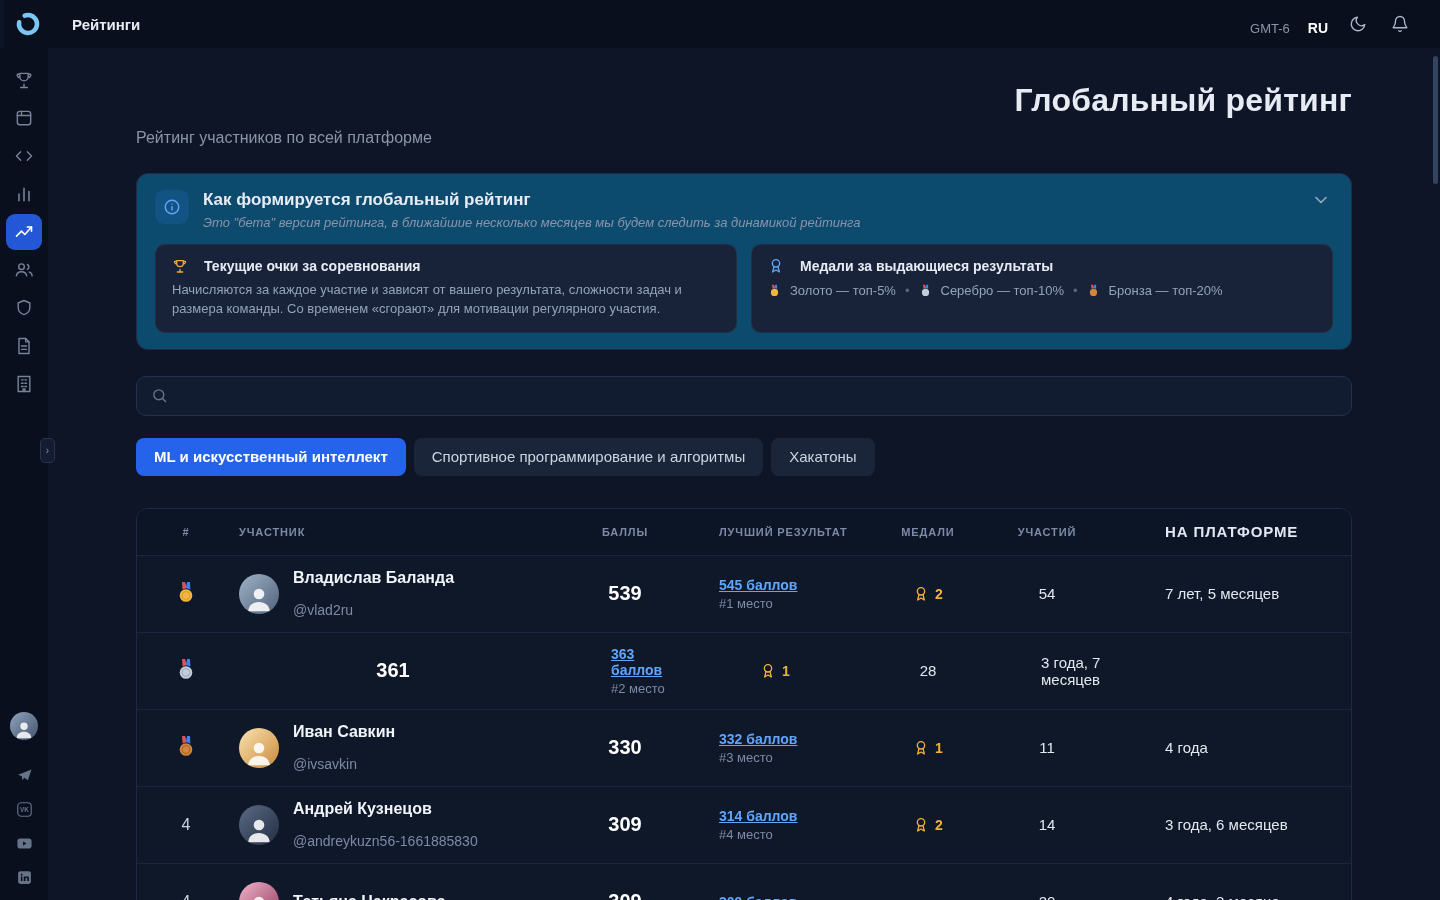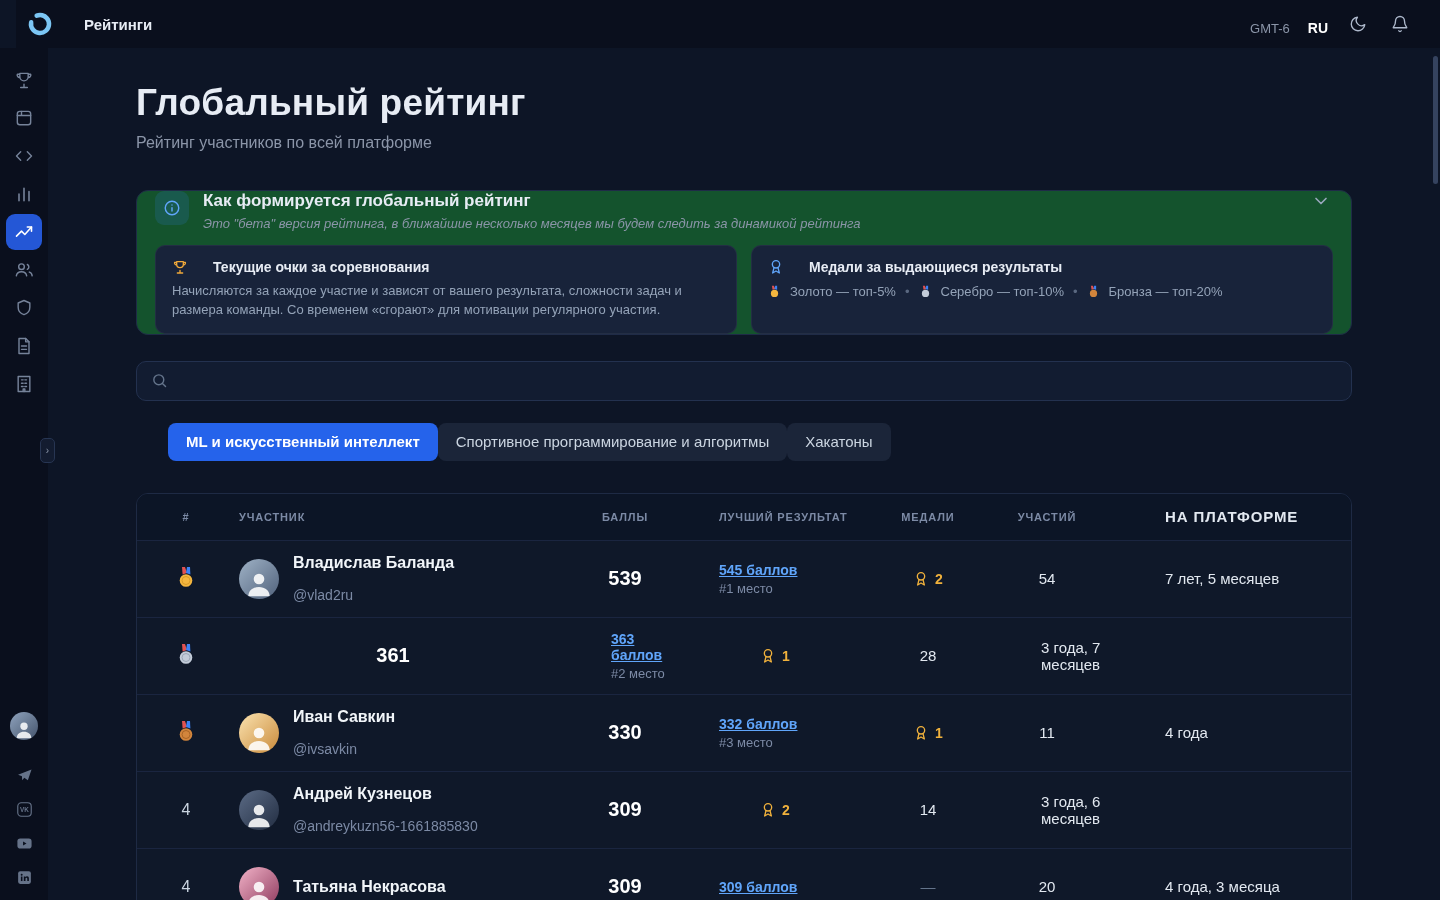--- a/index.html
+++ b/index.html
@@ -1,20 +1,20 @@
 <!DOCTYPE html>
 <html><head>
 <meta charset="utf-8">
 <style>
   * { margin:0; padding:0; box-sizing:border-box; }
   html,body { width:1440px; height:900px; overflow:hidden; background:#0d1526;
     font-family:"Liberation Sans", sans-serif; color:#e7ecf4; }
 
   
-  .topbar { position:fixed; top:0; left:16px; right:0; height:48px; background:#0a0f1d;
+  .topbar { position:fixed; top:0; left:4px; right:0; height:48px; background:#0a0f1d;
     display:flex; align-items:center; z-index:20; }
   .logo-area { width:48px; display:flex; justify-content:center; }
   .topbar-title { font-size:15px; font-weight:600; margin-left:20px; }
   .topbar-right { margin-left:auto; display:flex; align-items:flex-end; gap:18px; padding-right:28px; }
   .tz { font-size:13px; color:#8b95a8; }
   .lang { font-size:14px; font-weight:700; color:#fff; cursor:pointer; }
   .icon-btn { width:24px; height:24px; display:flex; align-items:center; justify-content:center;
     color:#aeb9cc; cursor:pointer; }
   .icon-btn svg { width:18px; height:18px; }
 
@@ -34,55 +34,55 @@
   .soc svg { width:17px; height:17px; }
 
   .expand-btn { position:fixed; left:40px; top:438px; width:15px; height:25px; background:#131c30;
     border:1px solid #273552; border-radius:5px; display:flex; align-items:center; justify-content:center;
     color:#8b95a8; font-size:10px; cursor:pointer; z-index:25; }
 
   
   .main { position:absolute; left:48px; top:48px; width:1392px; height:852px; background:#0d1526; }
   .container { width:1216px; margin:0 auto; }
 
-  .page-title { font-size:37px; font-weight:700; letter-spacing:.2px; margin-top:34px; }
+  .page-title { font-size:32px; font-weight:700; letter-spacing:.2px; margin-top:34px;text-align:right; }
   .page-subtitle { font-size:16px; color:#8b95a8; margin-top:10px; }
 
   
-  .info-card { margin-top:38px; background:#14532d; border:1px solid #1f2b47; border-radius:12px;
-    padding:0 18px; }
+  .info-card { margin-top:26px; background:#0c4a6e; border:1px solid #1f2b47; border-radius:12px;
+    padding:16px 18px; }
   .info-head { display:flex; align-items:flex-start; gap:14px; }
   .info-ico { width:34px; height:34px; border-radius:9px; background:rgba(59,130,246,.16);
     display:flex; align-items:center; justify-content:center; color:#60a5fa; flex:0 0 auto; }
   .info-ico svg { width:18px; height:18px; }
   .info-title { font-size:17px; font-weight:700; }
   .info-sub { font-size:13px; font-style:italic; color:#8b95a8; margin-top:5px; }
   .chev { margin-left:auto; color:#9aa7bd; cursor:pointer; width:22px; height:22px; }
   .chev svg { width:20px; height:20px; }
   .sub-cards { display:flex; gap:14px; margin-top:14px; }
   .sub-card { flex:1; background:#18233a; border:1px solid rgba(255,255,255,.05); border-radius:10px;
     padding:13px 16px; }
-  .sub-title { display:flex; align-items:center; gap:25px; font-size:14px; font-weight:700; }
+  .sub-title { display:flex; align-items:center; gap:16px; font-size:14px; font-weight:700; }
   .sub-title svg { width:16px; height:16px; }
   .t-amber { color:#f0a93a; } .t-blue { color:#60a5fa; }
   .sub-text { font-size:13px; color:#94a3b8; line-height:1.45; margin-top:7px; }
   .medal-line { display:flex; align-items:center; gap:9px; font-size:13px; color:#94a3b8; margin-top:9px; }
   .mini-medal { width:13px; height:13px; display:inline-flex; }
   .dot-sep { color:#5a6880; }
 
   
   .search-box { margin-top:26px; height:40px; background:#121c31; border:1px solid #23314f;
     border-radius:10px; display:flex; align-items:center; gap:10px; padding:0 14px; }
   .search-box svg { width:17px; height:17px; color:#64748b; flex:0 0 auto; }
   .search-box input { flex:1; background:transparent; border:none; outline:none; color:#e7ecf4;
     font-size:15px; font-family:inherit; }
   .search-box input::placeholder { color:#64748b; }
 
   
-  .tabs { margin-top:22px; display:flex; gap:0;margin-left:32px; }
+  .tabs { margin-top:22px; display:flex; gap:8px; }
   .tab { height:38px; padding:0 18px; border-radius:8px; display:flex; align-items:center;
     font-size:15px; color:#cbd5e1; background:#1b2539; cursor:pointer; }
   .tab.active { background:#2563eb; color:#fff; font-weight:600; }
 
   
   .table-card { margin-top:32px; border:1px solid #1e2a44; border-radius:12px; overflow:hidden;
     background:#0f1829; }
   .grid { display:grid; grid-template-columns:58px 356px 108px 192px 114px 124px 1fr; padding:0 20px;
     align-items:center; }
   .thead { height:46px; background:#0c1526; color:#7c8aa5; font-size:11px; font-weight:700;
@@ -440,20 +440,24 @@
                 <circle cx="12" cy="9" r="4"></circle>
                 <path d="M4 22c0-4.4 3.6-7 8-7s8 2.6 8 7z"></path>
               </svg>
             </span>
           <span>
               <span class="u-name">Андрей Кузнецов</span>
           <span class="u-handle">@andreykuzn56-1661885830</span>
             </span>
         </div>
         <div class="c-points">309</div>
+        <div class="c-best">
+          <span class="b-score">314 баллов</span>
+          <span class="b-place">#4 место</span>
+        </div>
         <div class="c-medals">
             <svg viewBox="0 0 24 24" fill="none" stroke="currentColor" stroke-width="2" stroke-linecap="round" stroke-linejoin="round">
               <circle cx="12" cy="8" r="5.5"></circle>
               <path d="M9 13l-2 8 5-3 5 3-2-8"></path>
             </svg>
             <span class="m-count">2</span>
           </div>
         <div class="c-part">14</div>
         <div class="c-platform">3 года, 6 месяцев</div>
       </div>

